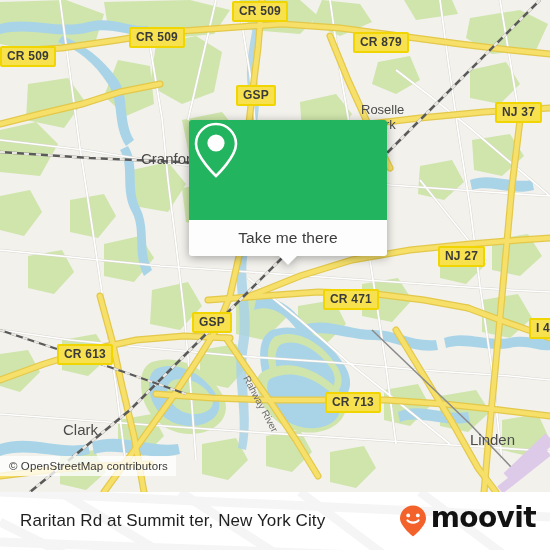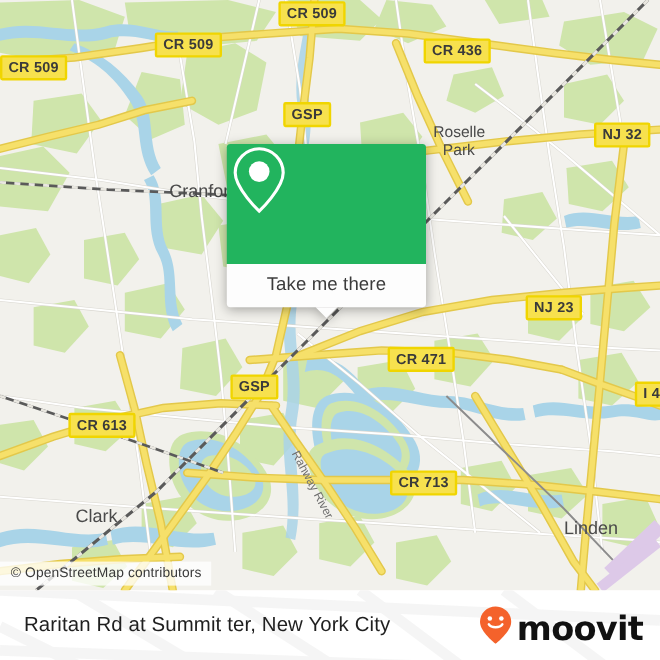--- a/index.html
+++ b/index.html
@@ -9,30 +9,30 @@
     background:#ffffff;
   }
   #app{position:relative;width:550px;height:550px;overflow:hidden;background:#fff;}
 
   
   .map{position:absolute;left:0;top:0;width:550px;height:492px;overflow:hidden;background:#f2f1ec;}
   .map svg{position:absolute;left:0;top:0;}
 
   
   .attrib{
-    position:absolute;left:0;bottom:4px;
+    position:absolute;left:0;bottom:16px;
     background:rgba(255,255,255,.78);
     padding:3px 8px 3px 9px;
     font-size:11.5px;color:#3a3a3a;letter-spacing:.1px;
     line-height:14px;
   }
 
   
   .popup{
-    position:absolute;left:189px;top:120px;width:166px;
+    position:absolute;left:189px;top:120px;width:198px;
     filter:drop-shadow(0 2px 5px rgba(0,0,0,.33));
   }
   .popup-head{
     background:#22b45e;height:100px;border-radius:3px 3px 0 0;
     display:flex;align-items:center;justify-content:center;
   }
   .popup-body{
     background:#fdfdfd;height:36px;border-radius:0 0 3px 3px;
     display:flex;align-items:center;justify-content:center;
     position:relative;
@@ -48,21 +48,21 @@
   .footer{
     position:absolute;left:0;top:492px;width:550px;height:58px;
     background:#ffffff;overflow:hidden;
   }
   .footer .wm{position:absolute;left:0;top:-470px;opacity:.055;}
   .footer .fcontent{
     position:relative;height:58px;display:flex;align-items:center;
     justify-content:space-between;padding:0 14px 0 20px;box-sizing:border-box;
   }
   .footer .title{font-size:17px;color:#1f1f1f;letter-spacing:.1px;}
-  .brand{display:flex;align-items:flex-end;gap:3px;}
+  .brand{display:flex;align-items:flex-start;gap:3px;}
   .brand .word{
     font-size:28px;color:#111111;letter-spacing:-.6px;
     font-family:"DejaVu Sans", sans-serif;font-weight:600;line-height:28px;
   }
 </style>
 </head>
 <body>
 
 <div id="app">
 
@@ -247,25 +247,25 @@
         <text x="63" y="435" font-size="15">Clark</text>
         <text x="470" y="445" font-size="15">Linden</text>
         <text x="243" y="378" font-size="10" fill="#6f6f6f" transform="rotate(62 243 378)">Rahway River</text>
       </g>
     </svg>
 
     <div id="shields">
         <div style="position: absolute; left: 129px; top: 27px; background: rgb(247, 225, 78); border: 2px solid rgb(240, 213, 0); border-radius: 2px; padding: 1px 5px; box-sizing: border-box; font-size: 12px; font-weight: bold; color: rgb(58, 58, 58); line-height: 15px; letter-spacing: 0.2px; white-space: nowrap; font-family: &quot;Liberation Sans&quot;, sans-serif;"><span>CR 509</span></div>
         <div style="position: absolute; left: 0px; top: 46px; background: rgb(247, 225, 78); border: 2px solid rgb(240, 213, 0); border-radius: 2px; padding: 1px 5px; box-sizing: border-box; font-size: 12px; font-weight: bold; color: rgb(58, 58, 58); line-height: 15px; letter-spacing: 0.2px; white-space: nowrap; font-family: &quot;Liberation Sans&quot;, sans-serif;"><span>CR 509</span></div>
         <div style="position: absolute; left: 232px; top: 1px; background: rgb(247, 225, 78); border: 2px solid rgb(240, 213, 0); border-radius: 2px; padding: 1px 5px; box-sizing: border-box; font-size: 12px; font-weight: bold; color: rgb(58, 58, 58); line-height: 15px; letter-spacing: 0.2px; white-space: nowrap; font-family: &quot;Liberation Sans&quot;, sans-serif;"><span>CR 509</span></div>
-        <div style="position: absolute; left: 353px; top: 32px; background: rgb(247, 225, 78); border: 2px solid rgb(240, 213, 0); border-radius: 2px; padding: 1px 5px; box-sizing: border-box; font-size: 12px; font-weight: bold; color: rgb(58, 58, 58); line-height: 15px; letter-spacing: 0.2px; white-space: nowrap; font-family: &quot;Liberation Sans&quot;, sans-serif;"><span>CR 436</span></div>
-        <div style="position: absolute; left: 495px; top: 102px; background: rgb(247, 225, 78); border: 2px solid rgb(240, 213, 0); border-radius: 2px; padding: 1px 5px; box-sizing: border-box; font-size: 12px; font-weight: bold; color: rgb(58, 58, 58); line-height: 15px; letter-spacing: 0.2px; white-space: nowrap; font-family: &quot;Liberation Sans&quot;, sans-serif;"><span>NJ 32</span></div>
+        <div style="position: absolute; left: 353px; top: 32px; background: rgb(247, 225, 78); border: 2px solid rgb(240, 213, 0); border-radius: 2px; padding: 1px 5px; box-sizing: border-box; font-size: 12px; font-weight: bold; color: rgb(58, 58, 58); line-height: 15px; letter-spacing: 0.2px; white-space: nowrap; font-family: &quot;Liberation Sans&quot;, sans-serif;"><span>CR 879</span></div>
+        <div style="position: absolute; left: 495px; top: 102px; background: rgb(247, 225, 78); border: 2px solid rgb(240, 213, 0); border-radius: 2px; padding: 1px 5px; box-sizing: border-box; font-size: 12px; font-weight: bold; color: rgb(58, 58, 58); line-height: 15px; letter-spacing: 0.2px; white-space: nowrap; font-family: &quot;Liberation Sans&quot;, sans-serif;"><span>NJ 37</span></div>
         <div style="position: absolute; left: 236px; top: 85px; background: rgb(247, 225, 78); border: 2px solid rgb(240, 213, 0); border-radius: 2px; padding: 1px 5px; box-sizing: border-box; font-size: 12px; font-weight: bold; color: rgb(58, 58, 58); line-height: 15px; letter-spacing: 0.2px; white-space: nowrap; font-family: &quot;Liberation Sans&quot;, sans-serif;"><span>GSP</span></div>
         <div style="position: absolute; left: 192px; top: 312px; background: rgb(247, 225, 78); border: 2px solid rgb(240, 213, 0); border-radius: 2px; padding: 1px 5px; box-sizing: border-box; font-size: 12px; font-weight: bold; color: rgb(58, 58, 58); line-height: 15px; letter-spacing: 0.2px; white-space: nowrap; font-family: &quot;Liberation Sans&quot;, sans-serif;"><span>GSP</span></div>
-        <div style="position: absolute; left: 438px; top: 246px; background: rgb(247, 225, 78); border: 2px solid rgb(240, 213, 0); border-radius: 2px; padding: 1px 5px; box-sizing: border-box; font-size: 12px; font-weight: bold; color: rgb(58, 58, 58); line-height: 15px; letter-spacing: 0.2px; white-space: nowrap; font-family: &quot;Liberation Sans&quot;, sans-serif;"><span>NJ 23</span></div>
+        <div style="position: absolute; left: 438px; top: 246px; background: rgb(247, 225, 78); border: 2px solid rgb(240, 213, 0); border-radius: 2px; padding: 1px 5px; box-sizing: border-box; font-size: 12px; font-weight: bold; color: rgb(58, 58, 58); line-height: 15px; letter-spacing: 0.2px; white-space: nowrap; font-family: &quot;Liberation Sans&quot;, sans-serif;"><span>NJ 27</span></div>
         <div style="position: absolute; left: 323px; top: 289px; background: rgb(247, 225, 78); border: 2px solid rgb(240, 213, 0); border-radius: 2px; padding: 1px 5px; box-sizing: border-box; font-size: 12px; font-weight: bold; color: rgb(58, 58, 58); line-height: 15px; letter-spacing: 0.2px; white-space: nowrap; font-family: &quot;Liberation Sans&quot;, sans-serif;"><span>CR 471</span></div>
         <div style="position: absolute; left: 57px; top: 344px; background: rgb(247, 225, 78); border: 2px solid rgb(240, 213, 0); border-radius: 2px; padding: 1px 5px; box-sizing: border-box; font-size: 12px; font-weight: bold; color: rgb(58, 58, 58); line-height: 15px; letter-spacing: 0.2px; white-space: nowrap; font-family: &quot;Liberation Sans&quot;, sans-serif;"><span>CR 613</span></div>
         <div style="position: absolute; left: 325px; top: 392px; background: rgb(247, 225, 78); border: 2px solid rgb(240, 213, 0); border-radius: 2px; padding: 1px 5px; box-sizing: border-box; font-size: 12px; font-weight: bold; color: rgb(58, 58, 58); line-height: 15px; letter-spacing: 0.2px; white-space: nowrap; font-family: &quot;Liberation Sans&quot;, sans-serif;"><span>CR 713</span></div>
         <div style="position: absolute; left: 529px; top: 318px; background: rgb(247, 225, 78); border: 2px solid rgb(240, 213, 0); border-radius: 2px; padding: 1px 5px; box-sizing: border-box; font-size: 12px; font-weight: bold; color: rgb(58, 58, 58); line-height: 15px; letter-spacing: 0.2px; white-space: nowrap; font-family: &quot;Liberation Sans&quot;, sans-serif;"><span>I 4</span></div>
       </div>
 
     <div class="attrib">
       <span>© OpenStreetMap contributors</span>
     </div>
 

